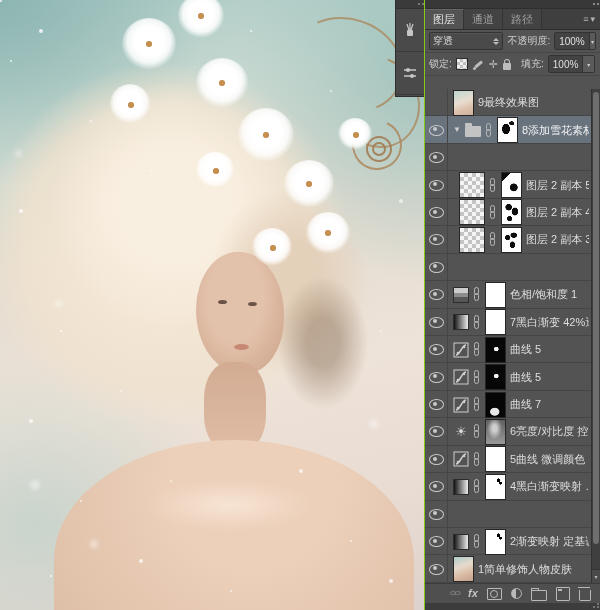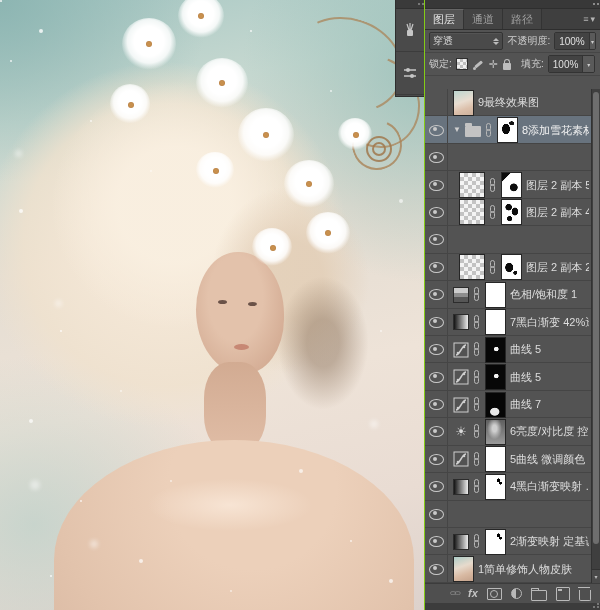--- a/index.html
+++ b/index.html
@@ -351,31 +351,31 @@
           <span class="chain"></span>
           <span class="thumb m-c4"></span>
           <span class="lname">图层 2 副本 4</span>
           </div>
       </div>
 
       <div class="row">
         <div class="eyec">
             <span class="eye"></span>
           </div>
-      </div>
-
-      <div class="row">
-        <div class="eyec">
-            <span class="eye"></span>
-          </div>
         <div class="rb indent">
             <span class="checker"></span>
           <span class="chain"></span>
-          <span class="thumb m-c2"></span>
-          <span class="lname">图层 2 副本 2</span>
+          <span class="thumb m-c3"></span>
+          <span class="lname">图层 2 副本 3</span>
+          </div>
+      </div>
+
+      <div class="row">
+        <div class="eyec">
+            <span class="eye"></span>
           </div>
       </div>
 
       <div class="row">
         <div class="eyec">
             <span class="eye"></span>
           </div>
         <div class="rb">
             <span class="aicon a-hue"></span>
           <span class="chain"></span>

